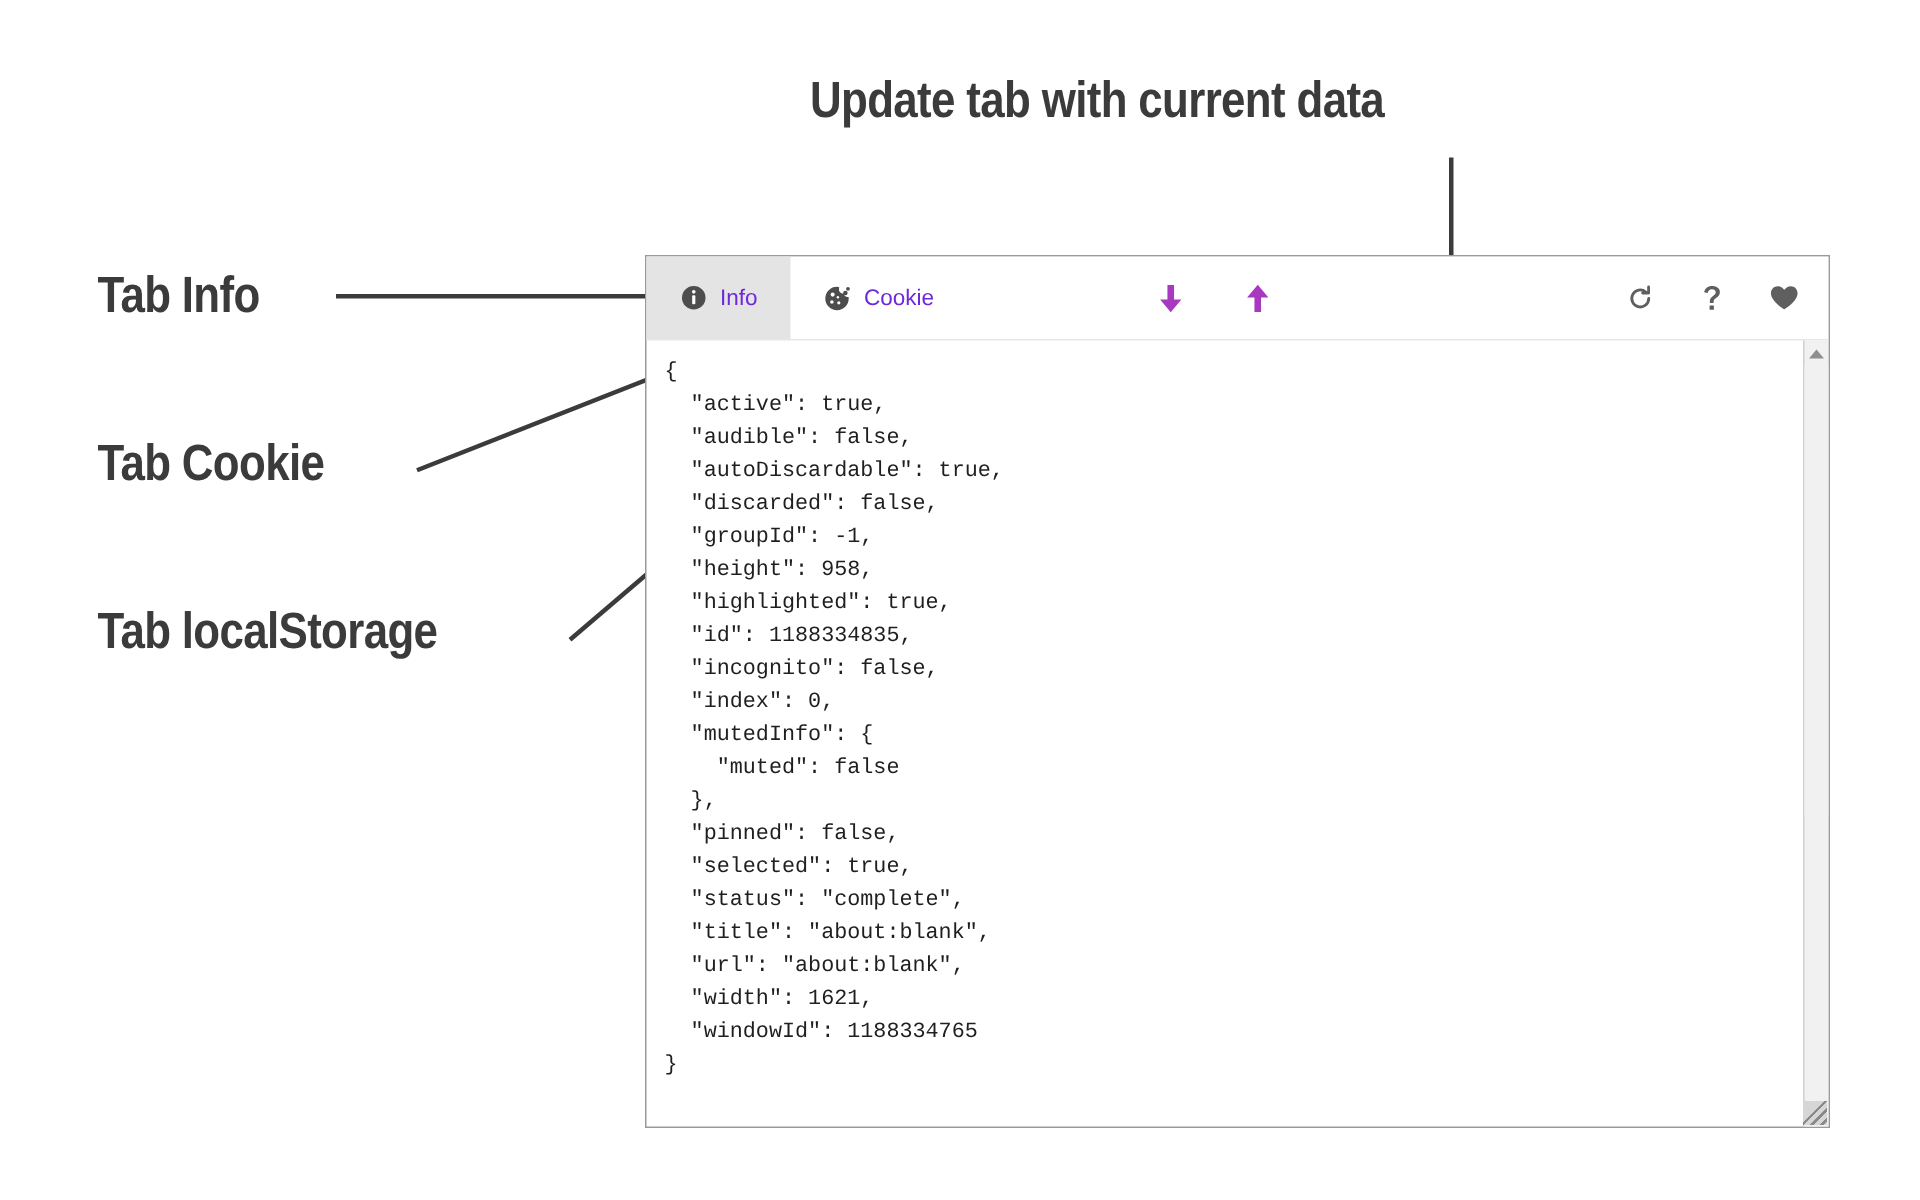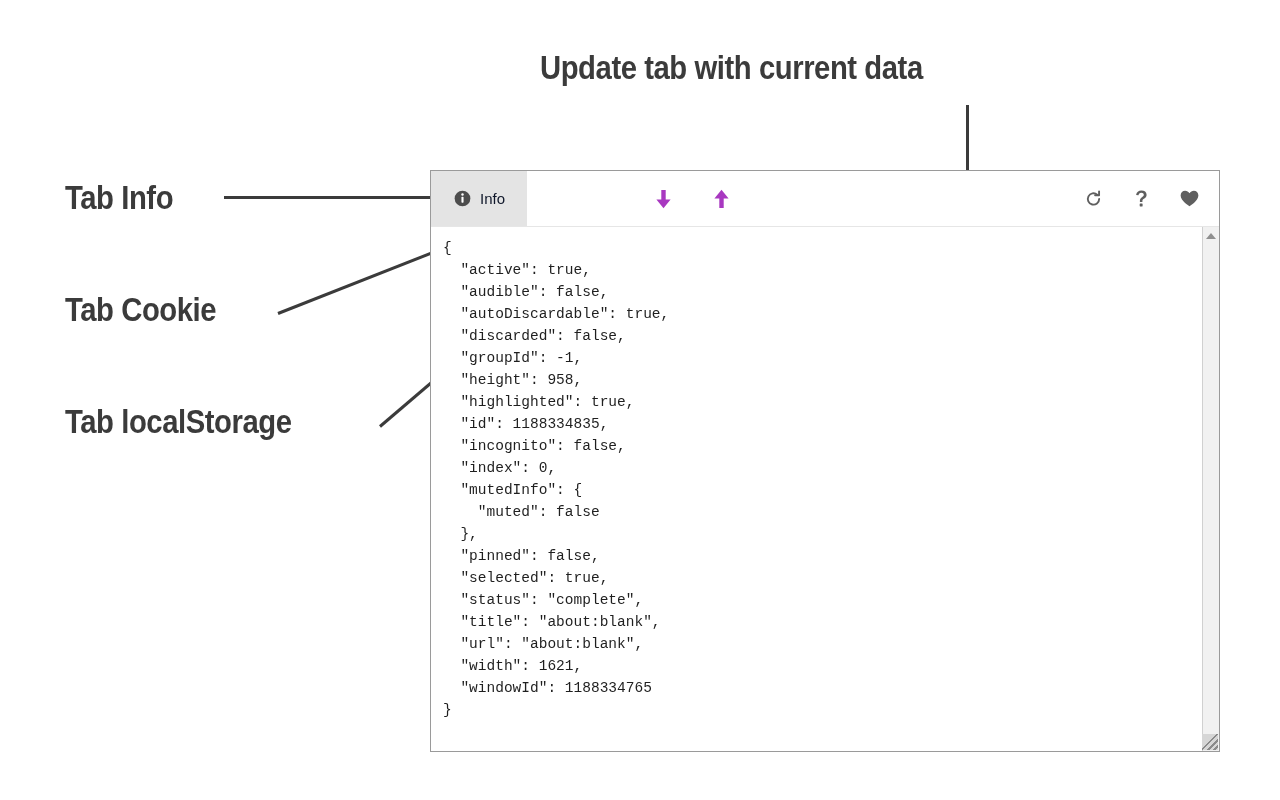--- a/index.html
+++ b/index.html
@@ -96,21 +96,21 @@
     align-items: center;
     justify-content: center;
     gap: 9px;
     padding: 0 22px;
     cursor: pointer;
     box-sizing: border-box;
     user-select: none;
   }
   .tab.active { background: #e4e4e4; }
   .tab .tab-label {
-    color: #0f172a;
+    color: #6d28d9;
     font-size: 15px;
     font-family: "Liberation Sans", sans-serif;
   }
   .tab-icon {
     display: inline-flex;
     align-items: center;
     justify-content: center;
     width: 18px;
     height: 18px;
     color: #4d4d4d;
@@ -238,20 +238,34 @@
       <span class="tab-icon">
         <svg width="17" height="17" viewBox="0 0 16 16" fill="currentColor">
           <circle cx="8" cy="8" r="7.4"></circle>
           <circle cx="8" cy="4.3" r="1.15" fill="#ffffff"></circle>
           <rect x="7" y="6.4" width="2" height="5.6" rx="0.6" fill="#ffffff"></rect>
         </svg>
       </span>
       <span class="tab-label">Info</span>
     </div>
 
+    <div class="tab">
+      <span class="tab-icon">
+        <svg width="18" height="18" viewBox="0 0 18 18" fill="currentColor">
+          <path d="M9 1.2a7.8 7.8 0 1 0 7.8 7.8c0-.35-.03-.7-.08-1.04a2.4 2.4 0 0 1-3.06-2.5A2.6 2.6 0 0 1 10.3 2.6c0-.4.09-.78.25-1.12A7.8 7.8 0 0 0 9 1.2z"></path>
+          <circle cx="6.1" cy="6.4" r="1.35" fill="#ffffff"></circle>
+          <circle cx="5.6" cy="11.3" r="1.2" fill="#ffffff"></circle>
+          <circle cx="10.2" cy="11.9" r="1.05" fill="#ffffff"></circle>
+          <circle cx="9.6" cy="8.2" r="0.8" fill="#ffffff"></circle>
+          <circle cx="14.6" cy="5.4" r="1.5"></circle>
+          <circle cx="16.3" cy="2.5" r="1.25"></circle>
+        </svg>
+      </span>
+      <span class="tab-label">Cookie</span>
+    </div>
 
 
     <div id="tab-spacer-a"></div>
 
     <div class="action-btn action-purple" id="btn-download">
       <span>
         <svg width="17" height="20" viewBox="0 0 17 20" fill="currentColor">
           <rect x="6.3" y="1" width="4.4" height="11"></rect>
           <path d="M1.4 10.6h14.2L8.5 19.2z"></path>
         </svg>

